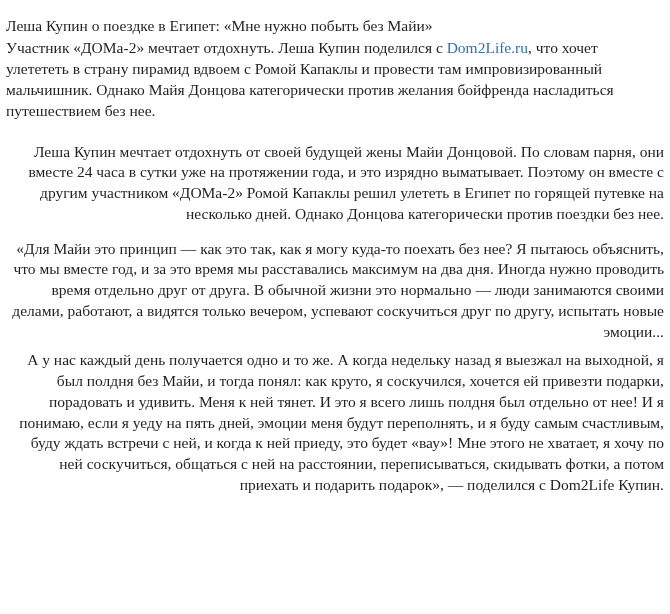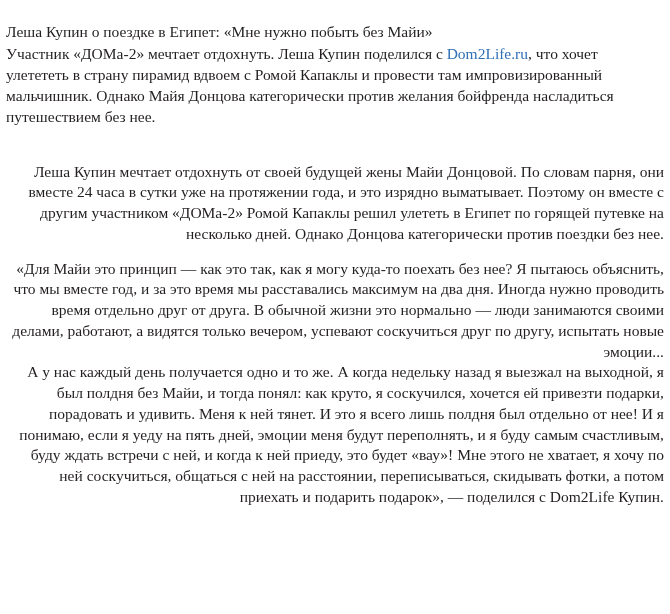--- a/index.html
+++ b/index.html
@@ -8,49 +8,49 @@
     background: #ffffff;
   }
   body {
     width: 670px;
     min-height: 614px;
     font-family: "Liberation Serif", serif;
     color: #231f20;
   }
   .page {
     width: 670px;
-    padding: 22px 6px 0 6px;
+    padding: 16px 6px 0 6px;
     box-sizing: border-box;
   }
   .title {
     font-family: "Liberation Serif", serif;
     font-size: 15.5px;
     line-height: 1.32;
     color: #231f20;
     margin: 0 0 2px 0;
     font-weight: normal;
   }
   .lead {
     font-size: 15.5px;
     line-height: 1.34;
-    margin: 0 0 34px 0;
+    margin: 0 0 20px 0;
     text-align: left;
   }
   .lead a, .link {
     color: #2f6fb5;
     text-decoration: none;
   }
   p.body-par {
     font-size: 15.5px;
     line-height: 1.34;
     margin: 0 0 0 0;
     text-align: right;
   }
   p.body-par + p.body-par {
-    margin-top: 0px;
+    margin-top: 8px;
   }
   .gap {
     height: 14px;
   }
 </style>
 </head>
 <body>
 
 <div class="page">
 

